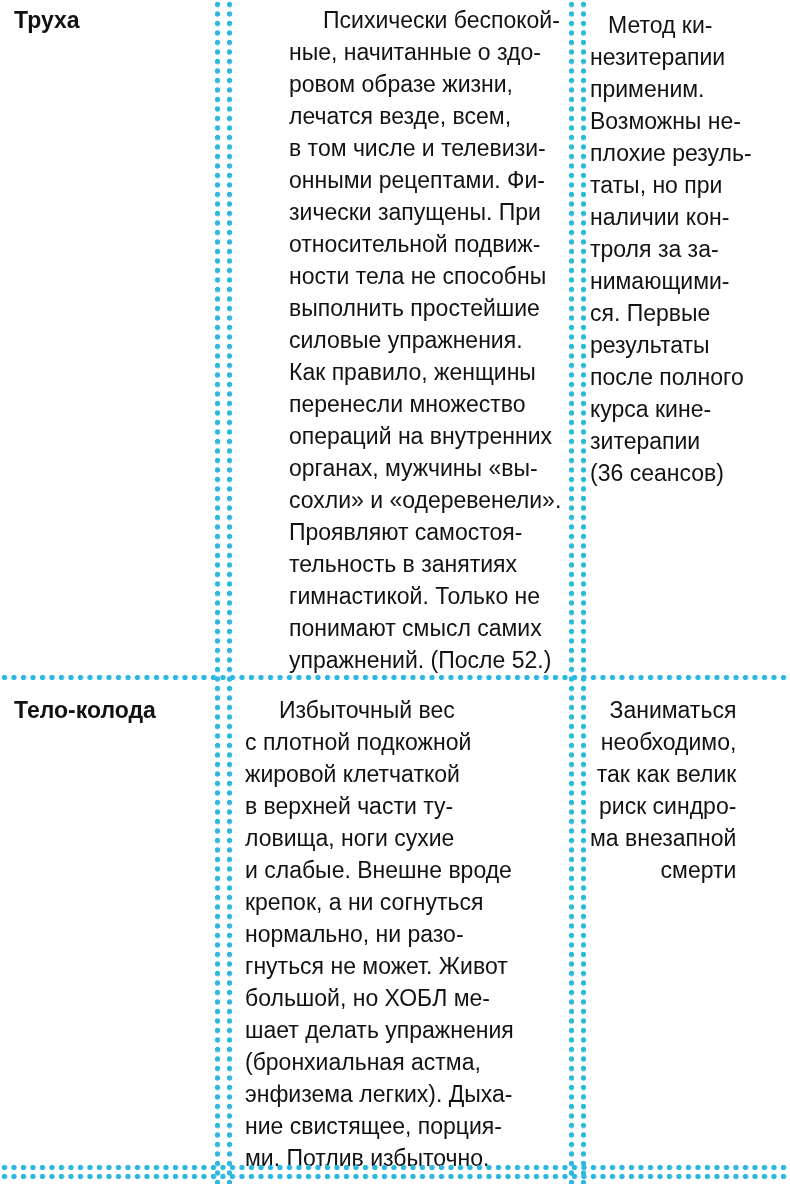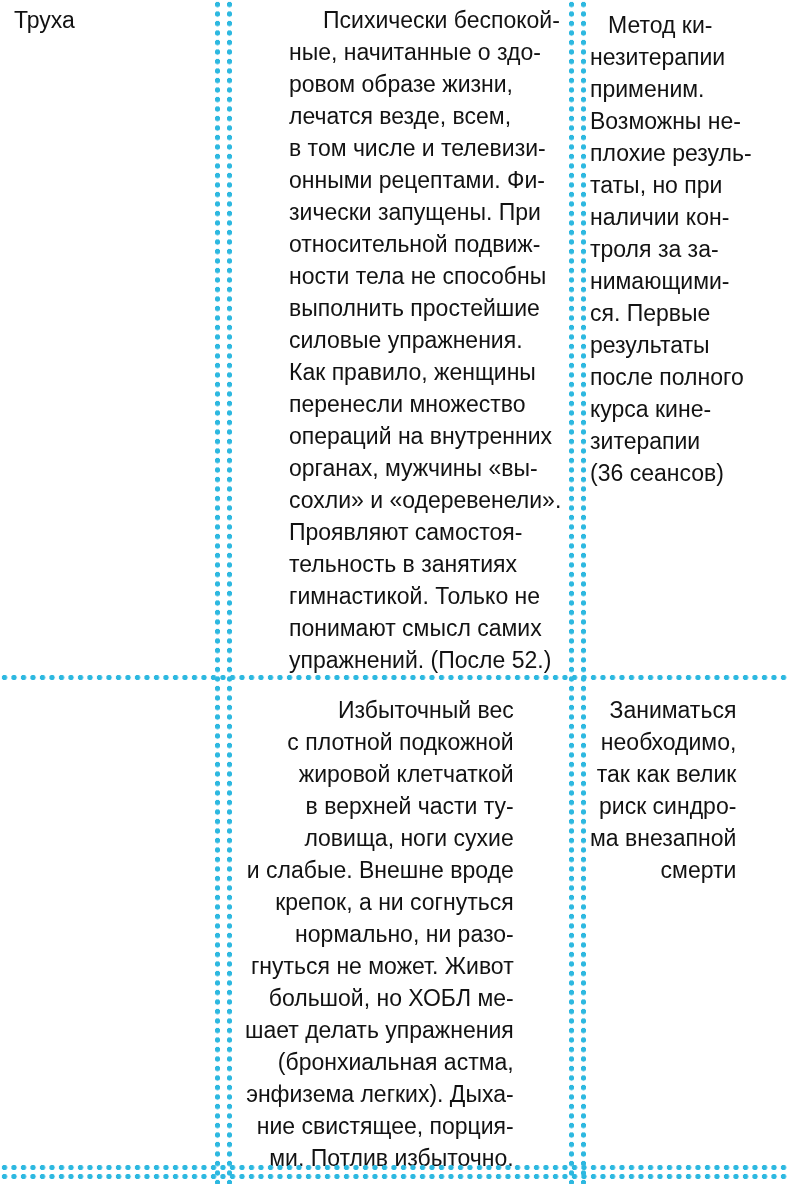--- a/index.html
+++ b/index.html
@@ -11,26 +11,26 @@
     font-family: "Liberation Sans", sans-serif;
     color: #121212;
     overflow: hidden;
   }
   .cell {
     position: absolute;
     white-space: pre;          
     font-size: 23px;
     line-height: 32px;
   }
-  .row-label { font-weight: normal; text-align: center; }
+  .row-label { font-weight: bold; text-align: center; }
   .c1r1 { left: 14px;  top: 4px;   }
   .c2r1 { left: 245px; top: 4px;   text-indent: 34px; margin-left: 44px; }
   .c3r1 { left: 590px; top: 9px;   text-indent: 18px; }
   .c1r2 { left: 14px;  top: 694px; }
-  .c2r2 { left: 245px; top: 694px; text-indent: 34px; text-align: right; }
+  .c2r2 { left: 245px; top: 694px; text-indent: 34px; }
   .c3r2 { left: 590px; top: 694px; text-indent: 18px; text-align: right; }
 
   
   .vline {
     position: absolute;
     top: 0;
     height: 1184px;
     width: 7px;
     background-image: radial-gradient(circle at 3.5px 4.5px, var(--dot, #2db8e0) 2.4px, rgba(0,0,0,0) 3px);
     background-size: 7px 9.5px;
@@ -89,20 +89,21 @@
 наличии кон-
 троля за за-
 нимающими-
 ся. Первые
 результаты
 после полного
 курса кине-
 зитерапии
 (36 сеансов)</div>
 
+  <div class="cell c1r2 row-label">Тело-колода</div>
   <div class="cell c2r2">Избыточный вес
 с плотной подкожной
 жировой клетчаткой
 в верхней части ту-
 ловища, ноги сухие
 и слабые. Внешне вроде
 крепок, а ни согнуться
 нормально, ни разо-
 гнуться не может. Живот
 большой, но ХОБЛ ме-

